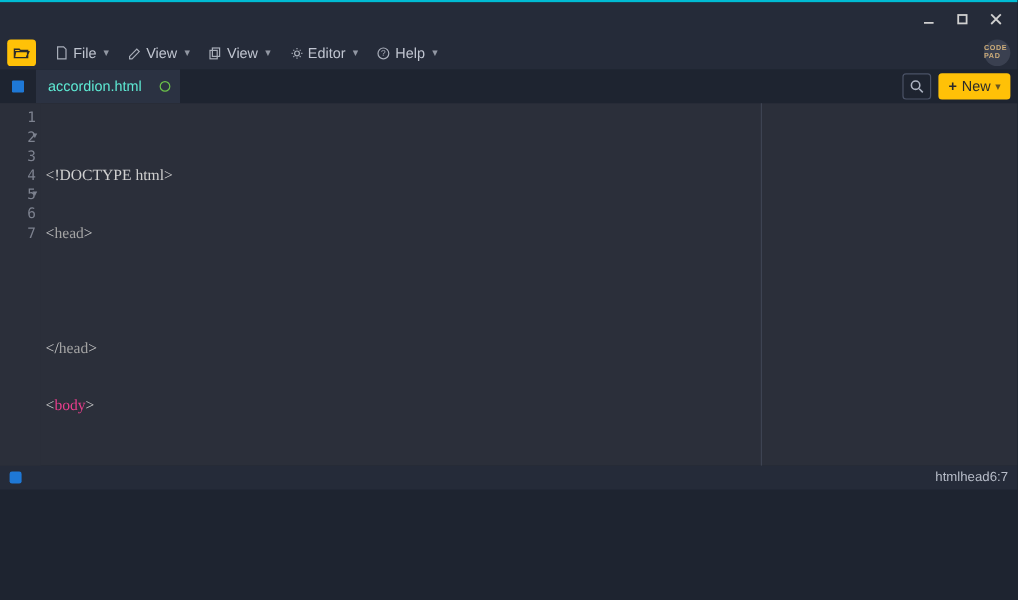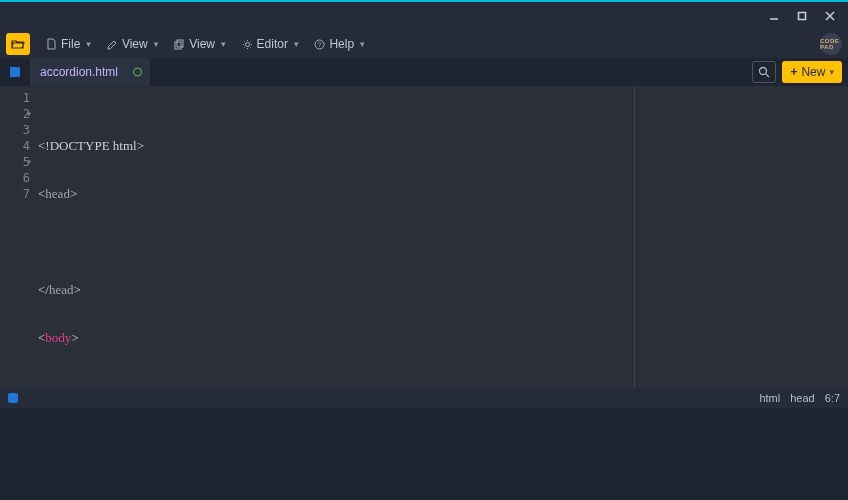--- a/index.html
+++ b/index.html
@@ -11,37 +11,37 @@
   .winbtn svg { display:block; }
   .menubar { height: 28px; background: #252b39; display: flex; align-items: center; padding: 0 6px; gap: 4px; }
   .openbtn { width: 24px; height: 22px; background: #ffc107; border-radius: 3px; display: flex; align-items: center; justify-content: center; margin-right: 6px; }
   .menuitem { display: flex; align-items: center; color: #c0c5d0; font-size: 12px; padding: 4px 6px; gap: 4px; border-radius: 3px; }
   .menuitem .caret { font-size: 9px; opacity: .7; margin-left: 2px; }
   .menuitem svg { opacity: .85; }
   .spacer { flex: 1; }
   .logo { width: 22px; height: 22px; border-radius: 11px; background: #3a4050; color: #cfae7a; font-size: 6px; display:flex; align-items:center; justify-content:center; font-weight:bold; letter-spacing:.5px; }
   .tabbar { height: 28px; background: #1e2430; display: flex; align-items: stretch; padding: 0 6px; gap: 6px; }
   .fileicon { width: 18px; display:flex; align-items:center; justify-content:center; }
-  .tab { display: flex; align-items: center; background: #2b3242; color: #c4b5fd; font-size: 12px; padding: 0 28px 0 10px; position: relative; border-radius: 0; min-width:120px; }
+  .tab { display: flex; align-items: center; background: #2b3242; color: #5eead4; font-size: 12px; padding: 0 28px 0 10px; position: relative; border-radius: 0; min-width:120px; }
   .tab .dot { position: absolute; right: 8px; top: 50%; transform: translateY(-50%); width: 9px; height: 9px; border: 1.5px solid #6cc24a; border-radius: 50%; }
   .searchbtn { width: 24px; height: 22px; border: 1px solid #4a5266; border-radius: 3px; display:flex; align-items:center; justify-content:center; align-self:center; }
   .newbtn { height: 22px; background: #ffc107; color: #2b2b2b; font-size: 12px; border-radius: 3px; display:flex; align-items:center; padding: 0 8px; gap:4px; align-self:center; font-weight:500; }
   .newbtn .caret { font-size:9px; opacity:.7; }
   .editor-wrap { flex: 1; display: flex; background: #2b2f3a; position: relative; min-height:0; }
   .gutter { width: 34px; background: #2b2f3a; color: #7d828f; font-family: "Consolas","Menlo",monospace; font-size: 12px; text-align: right; padding: 4px 4px 0 0; line-height: 16px; }
   .gutter .ln { height:16px; position:relative; }
   .gutter .fold { position:absolute; right:-2px; top:0; font-size:10px; color:#7d828f; }
   .code { flex:1; font-family: Liberation Serif, serif; font-size: 13px; padding: 4px 0 0 4px; line-height:16px; color:#d0d0d0; position:relative; white-space: pre; }
   .codeline { height:16px; }
   .p-punct { color:#d0d0d0; }
   .p-tag { color:#a3a3a3; }
   .p-tag2 { color:#e83e8c; }
   .caret-line { position:absolute; width:1px; height:14px; background:#d0d0d0; }
   .margin-line { position:absolute; top:0; bottom:0; width:1px; background:#3d4352; left:600px; }
-  .statusbar { height: 20px; background: #252b39; display:flex; align-items:center; justify-content:flex-end; padding: 0 8px; gap:10px; color:#b8bdc9; font-size:11px; }
+  .statusbar { height: 20px; background: #252b39; display:flex; align-items:center; justify-content:flex-end; padding: 0 8px; color:#b8bdc9; font-size:11px; }
   .statusbar .left { margin-right:auto; display:flex; align-items:center; gap:6px; }
   .thumb { width:10px; height:10px; background:#1e78d6; border-radius:2px; }
 </style>
 </head>
 <body>
 <div class="root">
   <div class="topstripe"></div>
 
   <div class="titlebar">
     <div class="winbtn">

